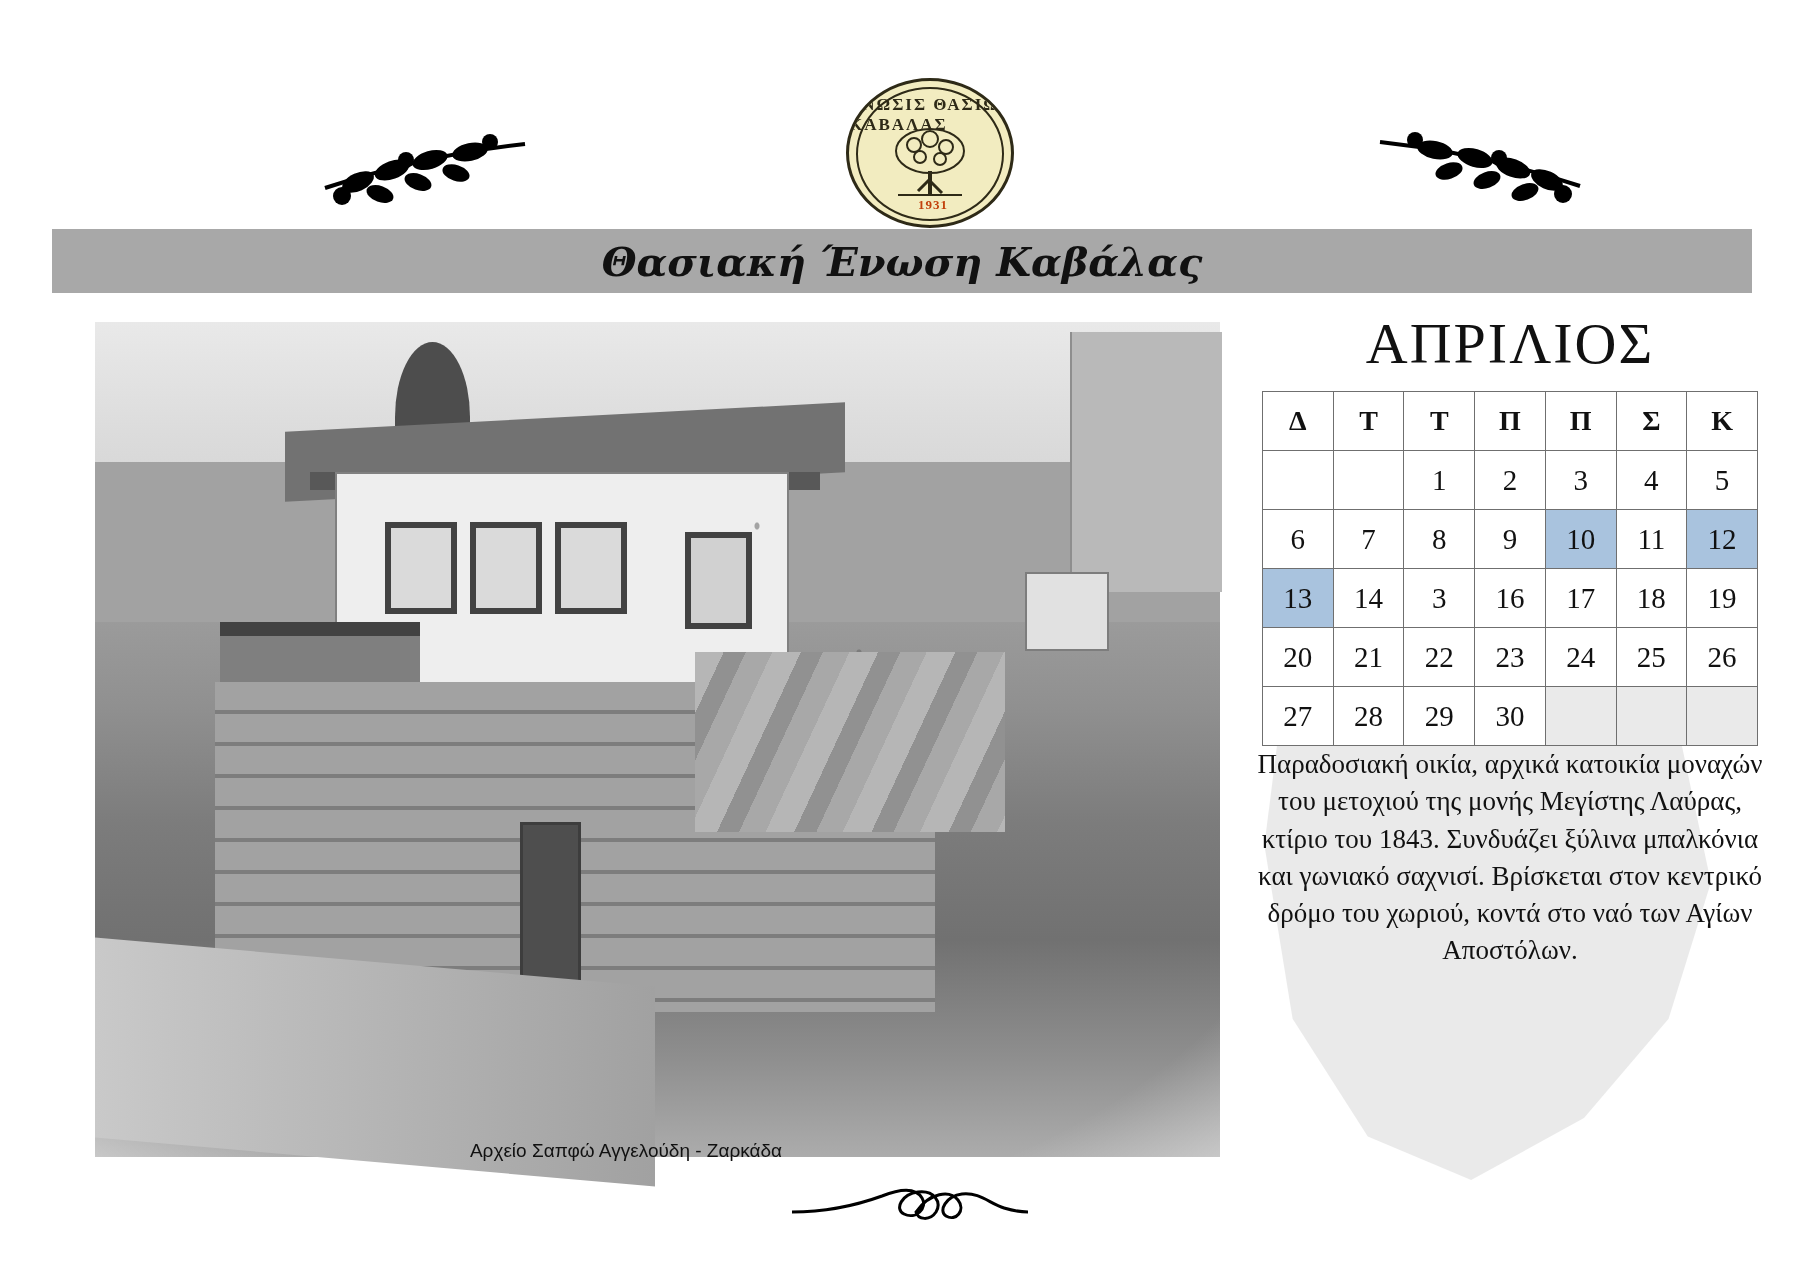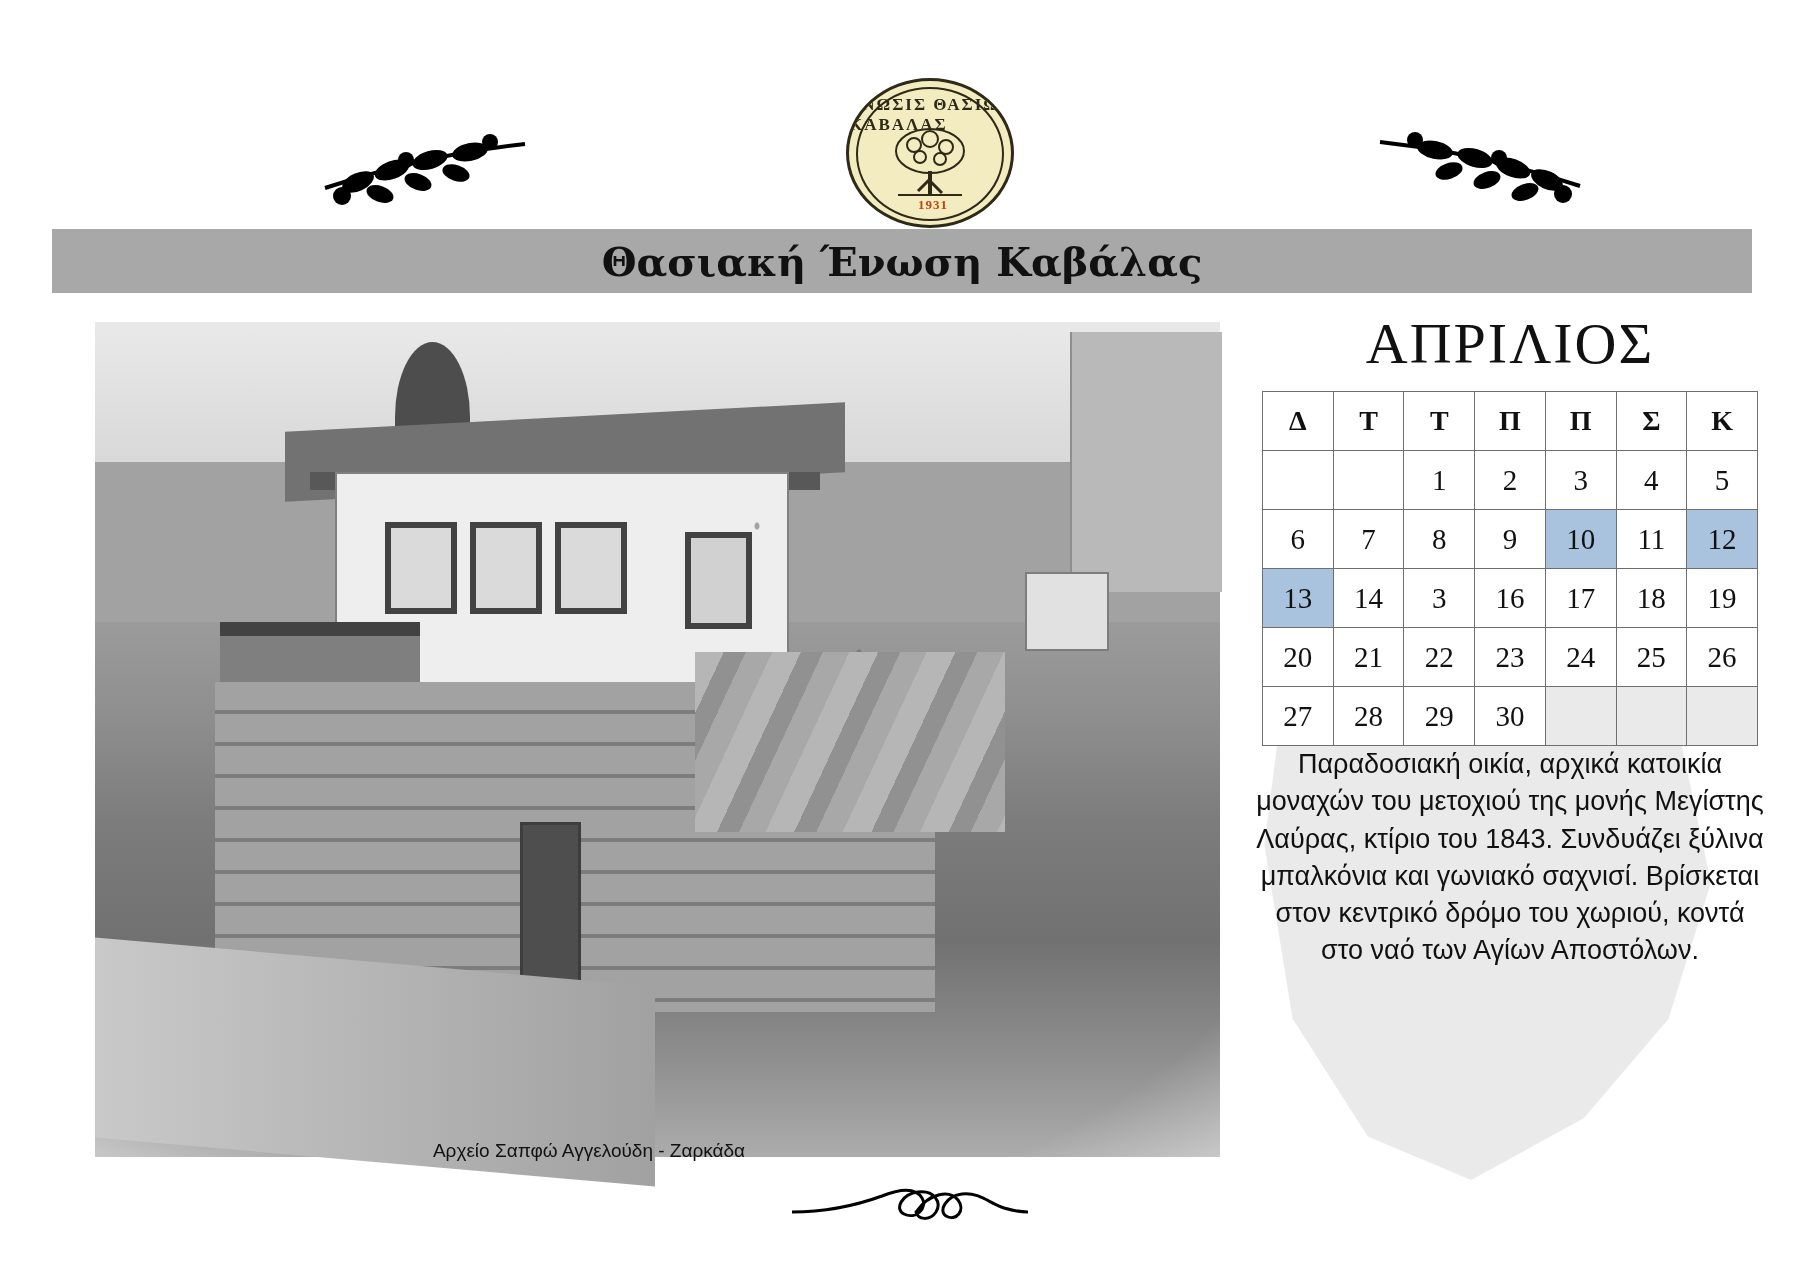--- a/index.html
+++ b/index.html
@@ -96,20 +96,21 @@
     height: 64px;
     background: #a8a8a8;
   }
   .title-bar-text {
     position: absolute;
     width: 100%;
     top: 50%;
     transform: translateY(-50%);
     text-align: center;
     font-family: "DejaVu Serif", serif;
+    font-style: italic;
     font-weight: bold;
     font-size: 40px;
     color: #111;
   }
 
   
   .photo-wrap {
     position: absolute;
     left: 95px;
     top: 322px;
@@ -154,20 +155,21 @@
 
   .photo-caption {
     position: absolute;
     left: 95px;
     top: 1140px;
     width: 988px;
     text-align: center;
     font-size: 19px;
     color: #111;
     font-family: "Liberation Sans", sans-serif;
+    padding-left: 37px;
   }
 
   
   .map-watermark {
     position: absolute;
     left: 1255px;
     top: 560px;
     width: 470px;
     height: 620px;
     background: #d9d9d9;
@@ -221,21 +223,21 @@
     text-align: center;
     font-family: "DejaVu Serif", serif;
     font-style: italic;
     font-weight: bold;
     font-size: 34px;
     color: #111;
     margin: 26px 0 14px 0;
   }
   .place-text {
     text-align: center;
-    font-family: Liberation Sans, sans-serif;
+    font-family: Liberation Serif, serif;
     font-size: 27px;
     line-height: 1.38;
     color: #111;
     padding: 0 8px;
   }
 
   
   .squiggle {
     position: absolute;
     left: 790px;

